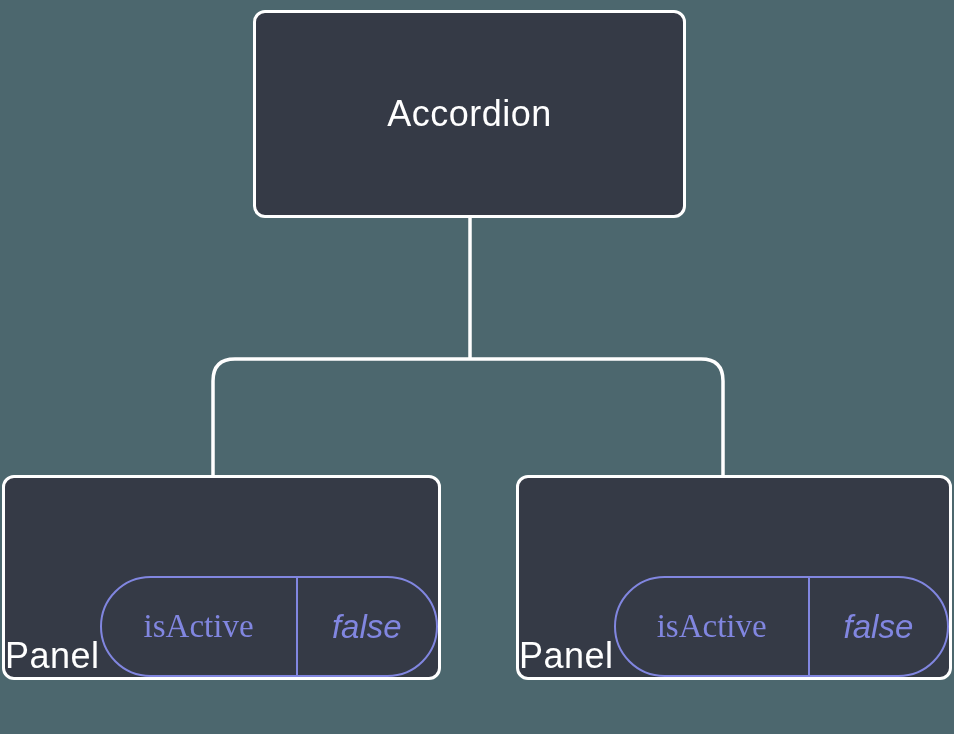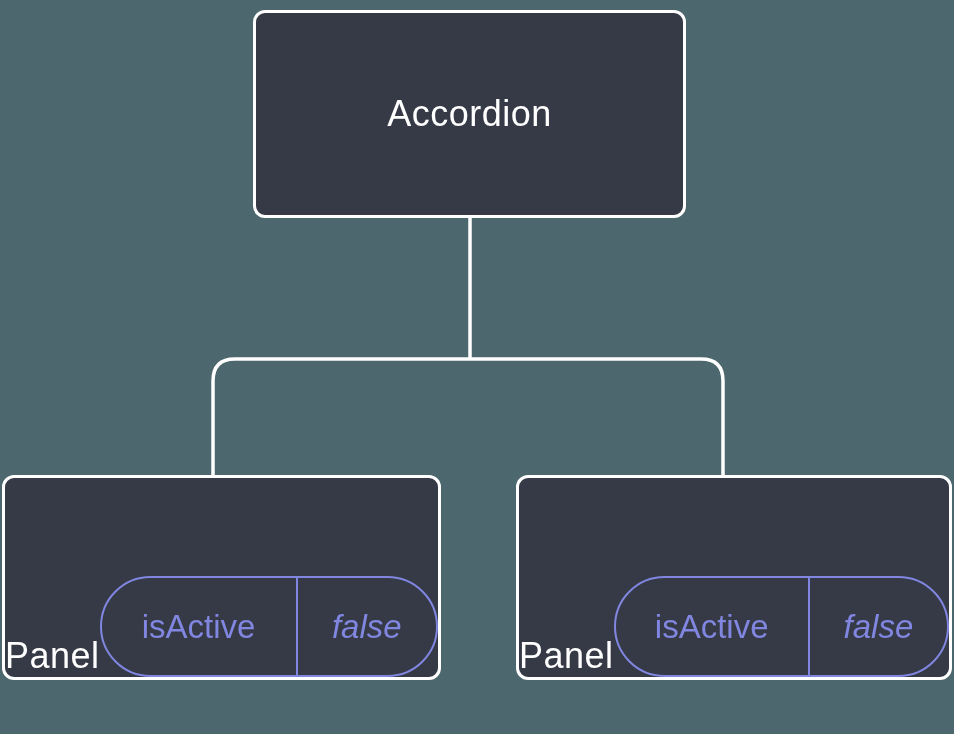--- a/index.html
+++ b/index.html
@@ -77,20 +77,21 @@
     align-items: stretch;
     color: var(--accent, #8186E0);
     font-size: 33px;
   }
   .state-key {
     flex: 0 0 58%;
     display: flex;
     align-items: center;
     justify-content: center;
     border-right: 2.5px solid var(--accent, #8186E0);
+    font-family: Liberation Serif, serif;
   }
   .state-value {
     flex: 1 1 auto;
     display: flex;
     align-items: center;
     justify-content: center;
     font-style: italic;
   }
 </style>
 </head>

